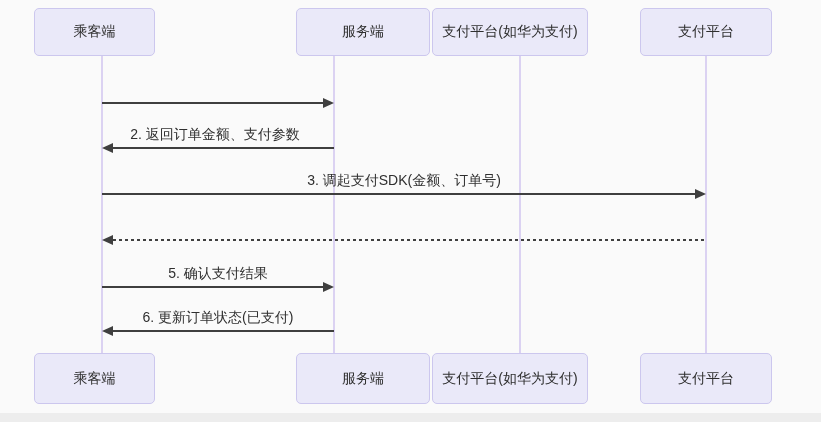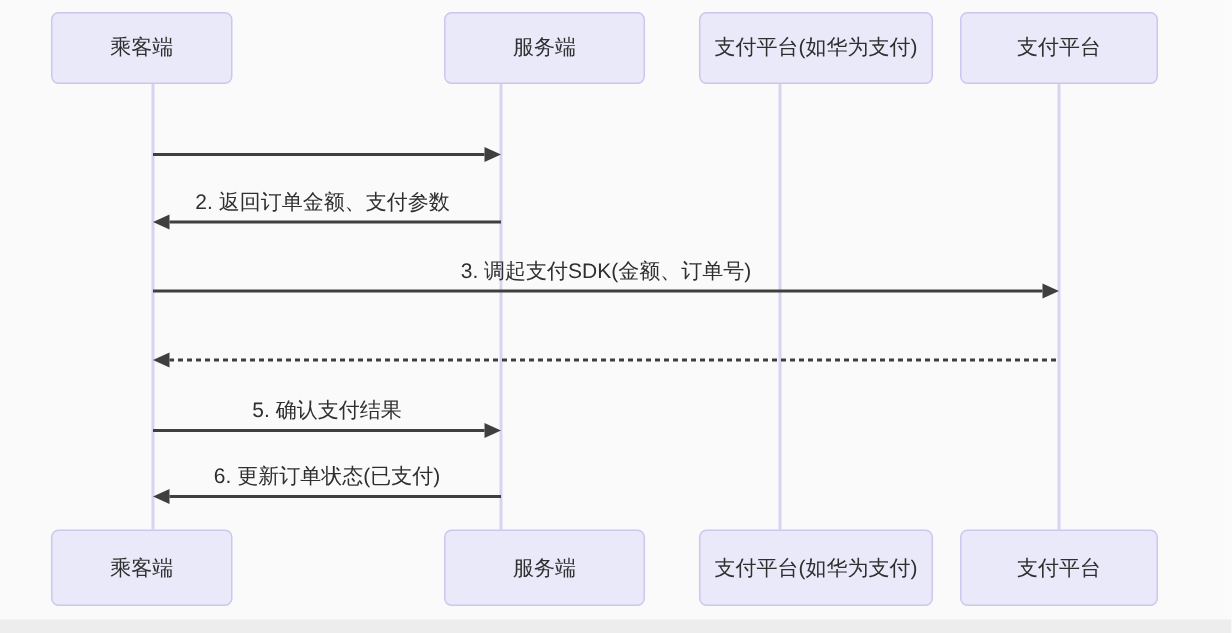--- a/index.html
+++ b/index.html
@@ -26,21 +26,21 @@
     align-items: center;
     justify-content: center;
     font-size: 14px;
     color: #2F2F2F;
     white-space: nowrap;
   }
   .actor.bottom { top: 353px; height: 51px; }
   .actor.top    { top: 8px; }
   .a1 { left: 34px;  width: 121px; }
   .a2 { left: 267px; width: 134px; margin-left: 29px; }
-  .a3 { left: 466px; width: 156px; }
+  .a3 { left: 432px; width: 156px; }
   .a4 { left: 640px; width: 132px; }
 
   
   .lifeline {
     position: absolute;
     top: 56px;
     height: 297px;
     width: 2px;
     background: #DBD2F2;
   }

